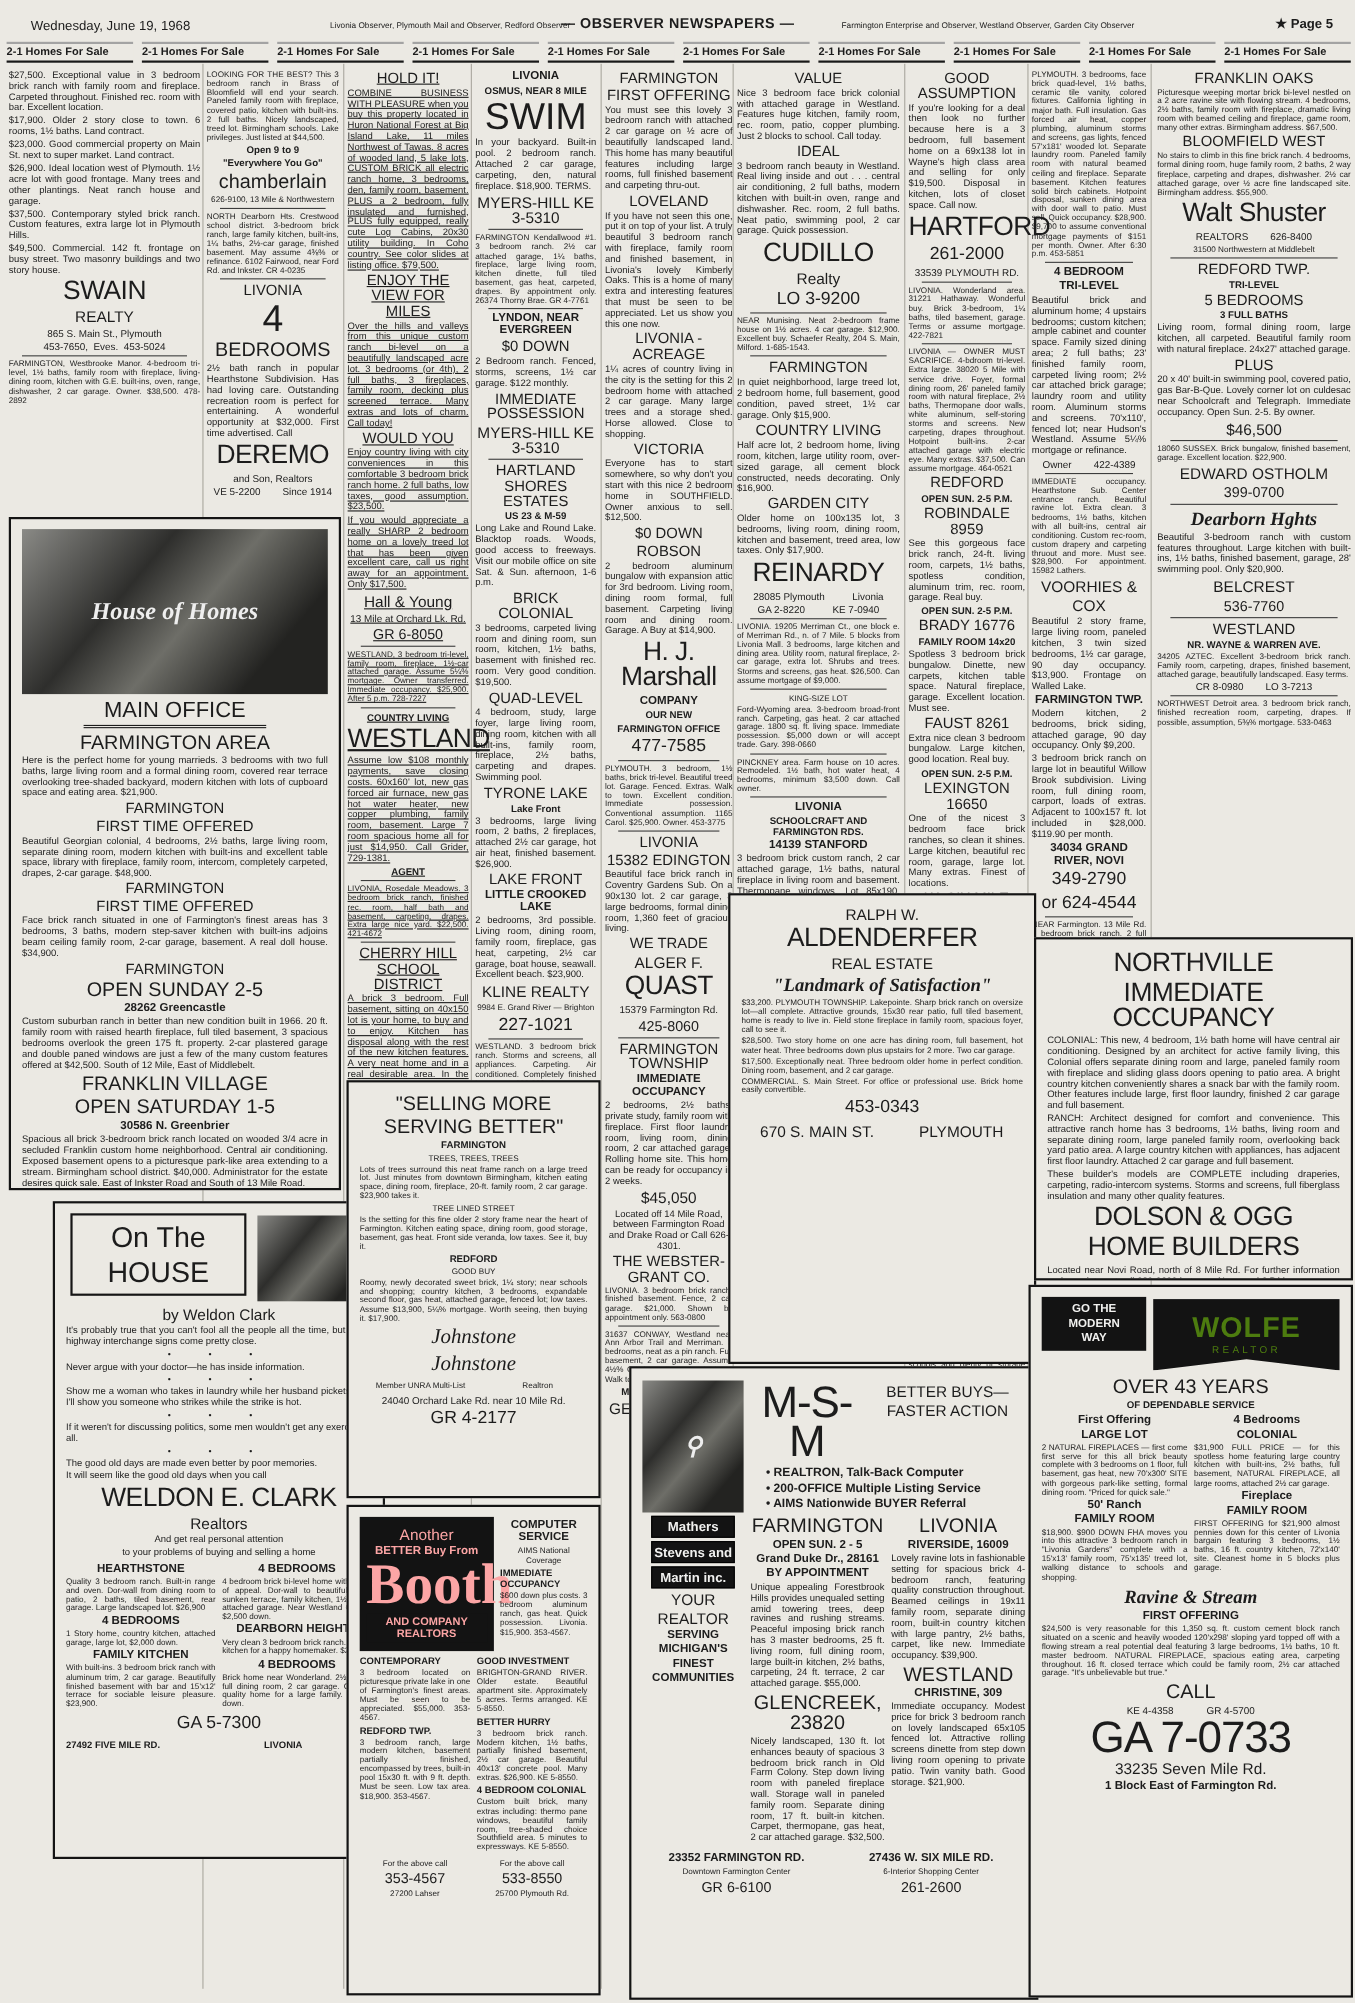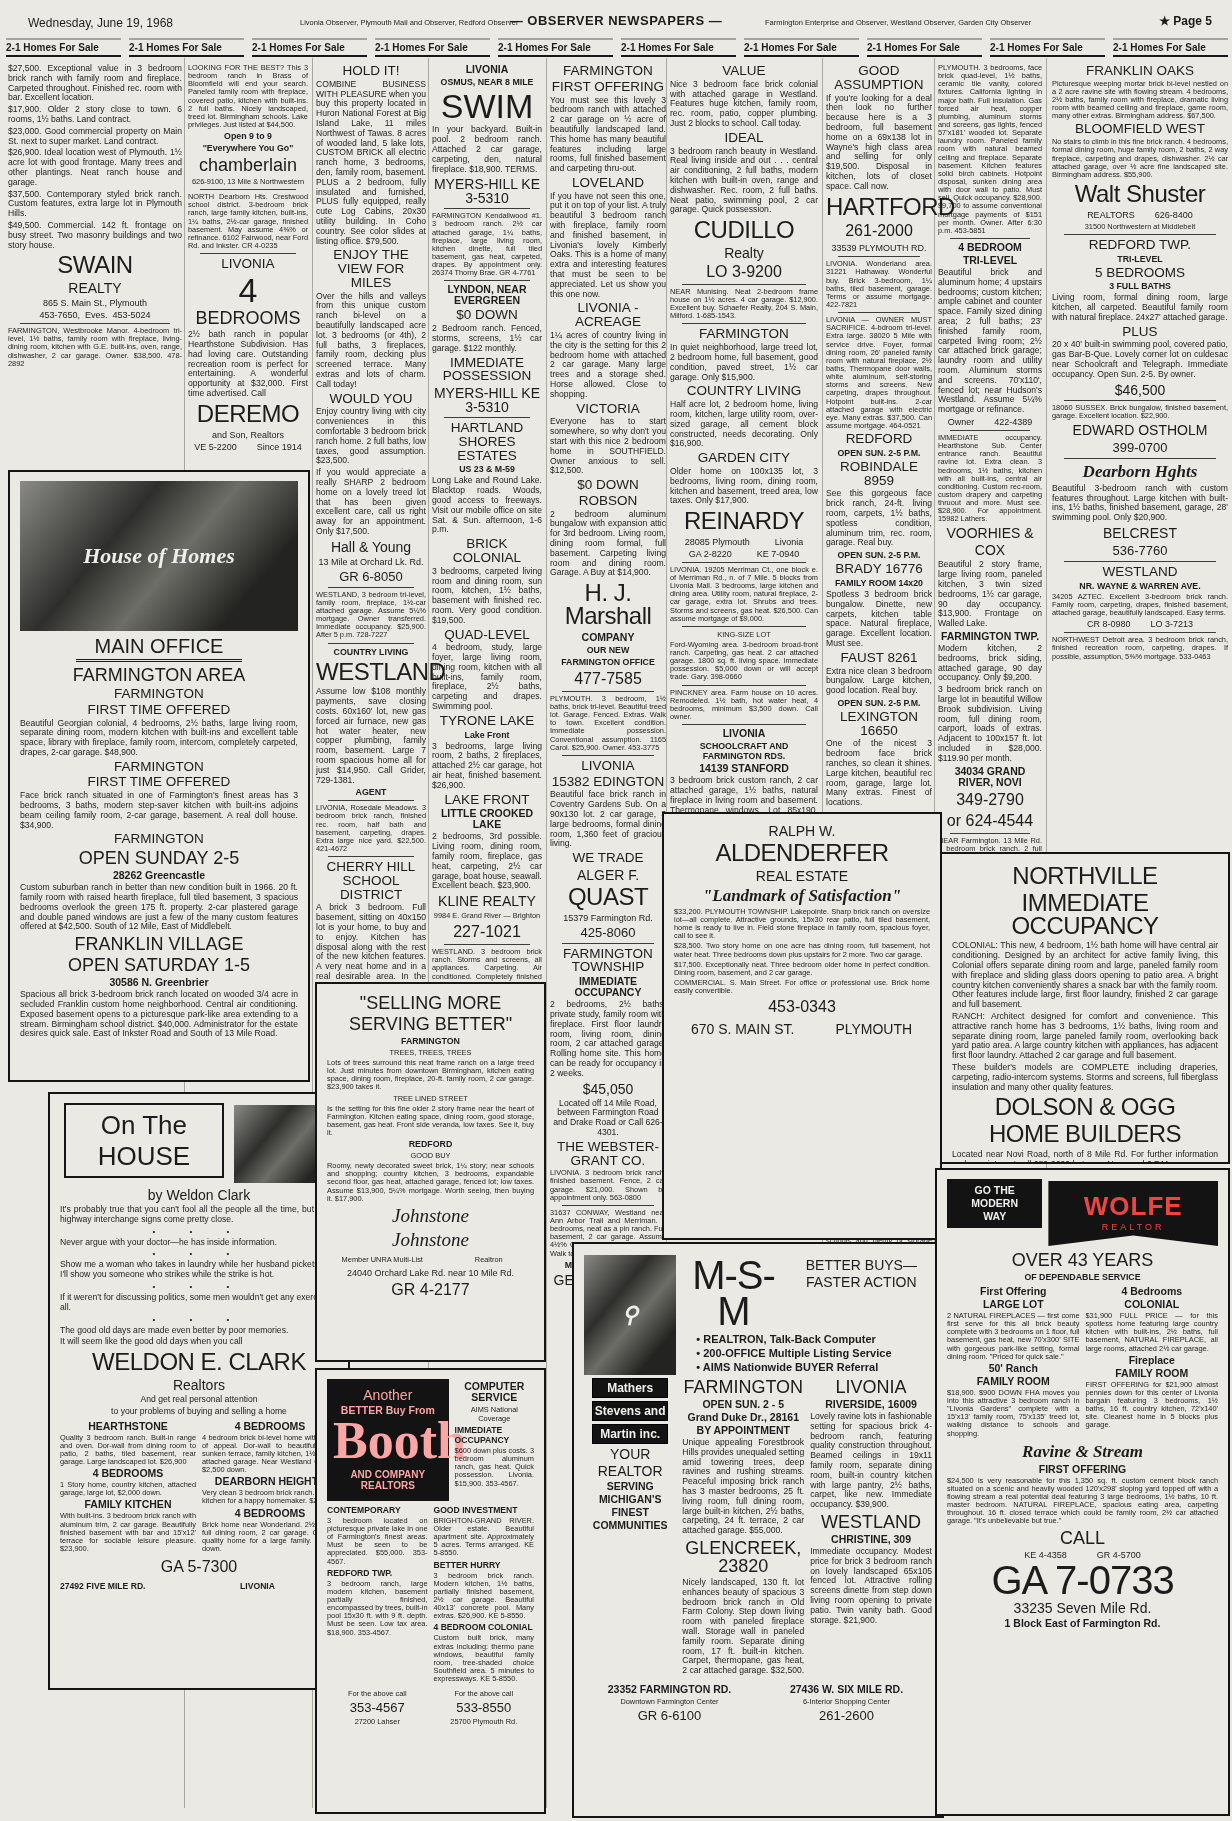--- a/index.html
+++ b/index.html
@@ -47,21 +47,21 @@
   .row{display:flex;gap:6px;align-items:flex-start;margin:2px 0;}
   .cell{min-width:0;}
   .ph{background:linear-gradient(130deg,#8a8a86,#2e2e2c 35%,#6e6e68 55%,#232321 80%);
       display:flex;align-items:center;justify-content:center;color:#eee;
       font-family:"Liberation Serif",serif;font-style:italic;font-weight:bold;font-size:22px;margin:2px 0;}
   .inv{background:#131313;color:#f1f1ef;text-align:center;font-weight:bold;font-size:12px;
        padding:2px 0;margin:3px 8px;border:1px solid #000;}
   .invbar{background:#131313;color:#f1f1ef;text-align:center;font-weight:bold;font-size:10px;padding:2px 0;margin:2px 0;}
   .invcell{background:#131313;color:#f1f1ef;padding:4px;}
   .invcell .t{color:#f1f1ef;}
-  .flag{background:#131313;color:#ef4444;text-align:center;padding:10px 4px 14px;
+  .flag{background:#131313;color:#4d7c0f;text-align:center;padding:10px 4px 14px;
         clip-path:polygon(0 0,100% 0,100% 100%,50% 84%,0 100%);margin:2px 0;}
   .flag .fm{font-size:26px;font-weight:bold;letter-spacing:1px;display:block;}
   .flag .fs{font-size:9px;letter-spacing:3px;display:block;}
   .bullet{font-size:11px;font-weight:bold;margin:2px 0 2px 14px;}
   .binv{background:#131313;color:#f5f5f3;padding:6px;}
   .binv .t{color:#fca5a5;}
   .booth{font-family:"Liberation Serif",serif;font-weight:bold;font-size:52px;text-align:center;line-height:.9;}
 </style>
 </head>
 <body>
@@ -121,21 +121,21 @@
         <div class="t fine">NORTH Dearborn Hts. Crestwood school district. 3-bedroom brick ranch, large family kitchen, built-ins, 1¼ baths, 2½-car garage, finished basement. May assume 4⅜% or refinance. 6102 Fairwood, near Ford Rd. and Inkster.  CR 4-0235</div>
         <div class="rule"></div>
         <div class="t h2">LIVONIA</div>
         <div class="t big">4</div>
         <div class="t h2b">BEDROOMS</div>
         <div class="t body">2½ bath ranch in popular Hearthstone Subdivision. Has had loving care. Outstanding recreation room is perfect for entertaining. A wonderful opportunity at $32,000. First time advertised. Call</div>
         <div class="t h1">DEREMO</div>
         <div class="t addr">and Son, Realtors</div>
         <div class="t addr">VE 5-2200        Since 1914</div>
       </div>
-      <div class="col" style="left: 316px; width: 110px;">
+      <div class="col" style="left: 316px; width: 110px; text-decoration: underline;">
         <div class="t h2">HOLD IT!</div>
         <div class="t body">COMBINE BUSINESS WITH PLEASURE when you buy this property located in Huron National Forest at Big Island Lake, 11 miles Northwest of Tawas. 8 acres of wooded land, 5 lake lots, CUSTOM BRICK all electric ranch home, 3 bedrooms, den, family room, basement. PLUS a 2 bedroom, fully insulated and furnished, PLUS fully equipped, really cute Log Cabins, 20x30 utility building. In Coho country. See color slides at listing office. $79,500.</div>
         <div class="t h2">ENJOY THE VIEW FOR MILES</div>
         <div class="t body">Over the hills and valleys from this unique custom ranch bi-level on a beautifully landscaped acre lot. 3 bedrooms (or 4th), 2 full baths, 3 fireplaces, family room, decking plus screened terrace. Many extras and lots of charm. Call today!</div>
         <div class="t h2">WOULD YOU</div>
         <div class="t body">Enjoy country living with city conveniences in this comfortable 3 bedroom brick ranch home. 2 full baths, low taxes, good assumption. $23,500.</div>
         <div class="t body">If you would appreciate a really SHARP 2 bedroom home on a lovely treed lot that has been given excellent care, call us right away for an appointment. Only $17,500.</div>
         <div class="t h1s">Hall &amp; Young</div>
         <div class="t addr">13 Mile at Orchard Lk. Rd.</div>
         <div class="t phones">GR 6-8050</div>
@@ -367,20 +367,21 @@
         <div class="t addr">CR 8-0980        LO 3-7213</div>
         <div class="rule"></div>
         <div class="t fine">NORTHWEST Detroit area. 3 bedroom brick ranch, finished recreation room, carpeting, drapes. If possible, assumption, 5⅜% mortgage.  533-0463</div>
       </div>
     </div>
   <div id="boxesLayer">
       <div class="box" style="left: 8px; top: 470px; width: 278px; height: 594px;">
         <div class="ph" style="height: 150px;">House of Homes</div>
         <div class="t mainoff">MAIN OFFICE</div>
         <div class="t h2b">FARMINGTON AREA</div>
+        <div class="t body">Here is the perfect home for young marrieds. 3 bedrooms with two full baths, large living room and a formal dining room, covered rear terrace overlooking tree-shaded backyard, modern kitchen with lots of cupboard space and eating area. $21,900.</div>
         <div class="t h2">FARMINGTON</div>
         <div class="t h2">FIRST TIME OFFERED</div>
         <div class="t body">Beautiful Georgian colonial, 4 bedrooms, 2½ baths, large living room, separate dining room, modern kitchen with built-ins and excellent table space, library with fireplace, family room, intercom, completely carpeted, drapes, 2-car garage. $48,900.</div>
         <div class="t h2">FARMINGTON</div>
         <div class="t h2">FIRST TIME OFFERED</div>
         <div class="t body">Face brick ranch situated in one of Farmington's finest areas has 3 bedrooms, 3 baths, modern step-saver kitchen with built-ins adjoins beam ceiling family room, 2-car garage, basement. A real doll house. $34,900.</div>
         <div class="t h2">FARMINGTON</div>
         <div class="t h2b">OPEN SUNDAY 2-5</div>
         <div class="t h3">28262 Greencastle</div>
         <div class="t body">Custom suburban ranch in better than new condition built in 1966. 20 ft. family room with raised hearth fireplace, full tiled basement, 3 spacious bedrooms overlook the green 175 ft. property. 2-car plastered garage and double paned windows are just a few of the many custom features offered at $42,500. South of 12 Mile, East of Middlebelt.</div>

